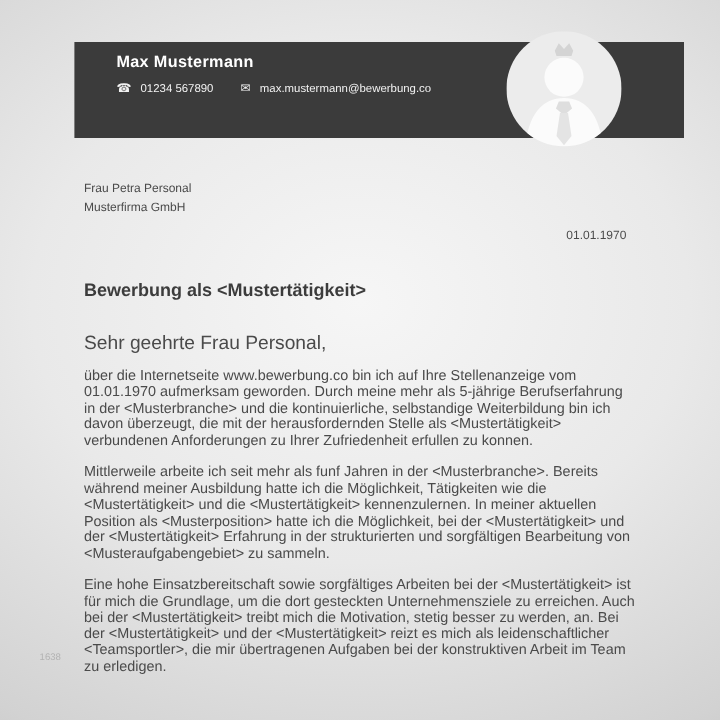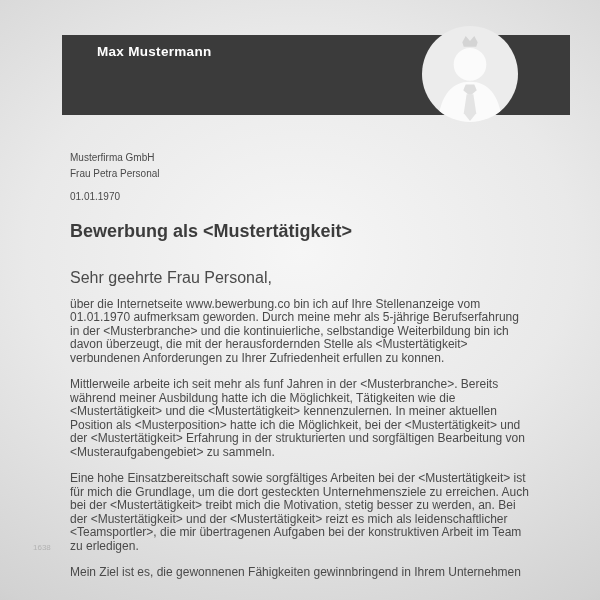--- a/index.html
+++ b/index.html
@@ -63,25 +63,26 @@
     top: 150px;
     color: #4a4a4a;
   }
   .recipient {
     font-size: 10px;
     line-height: 16px;
   }
   .date-line {
     margin-top: 9px;
     font-size: 10px;
+    text-align: right;
     padding-right: 8px;
   }
   .subject {
-    margin: 19px 0 0 0;
-    font-size: 18px;
+    margin: 32px 0 0 0;
+    font-size: 15px;
     font-weight: bold;
     color: #3c3c3c;
   }
   .salutation {
     margin: 29px 0 0 0;
     font-size: 16px;
     line-height: 13.5px;
   }
   .para {
     margin: 13px 0 0 0;
@@ -96,20 +97,30 @@
     color: rgba(110,110,110,0.35);
   }
 </style>
 </head>
 <body>
 
 <div class="page">
 
   <div class="band">
     <div class="name">Max Mustermann</div>
+    <div class="contact-row">
+      <span class="contact-item">
+        <span class="cicon">☎</span>
+        <span>01234 567890</span>
+      </span>
+      <span class="contact-item">
+        <span class="cicon">✉</span>
+        <span>max.mustermann@bewerbung.co</span>
+      </span>
+    </div>
   </div>
 
   <div class="avatar">
     <svg viewBox="0 0 100 100">
       <defs>
         <clipPath id="avclip">
             <circle cx="50" cy="50" r="50"></circle>
           </clipPath>
       </defs>
       <circle cx="50" cy="50" r="50" fill="#ececec"></circle>
@@ -118,31 +129,30 @@
         <path d="M50 58 C 31 58 19 72 16 102 L 84 102 C 81 72 69 58 50 58 Z" fill="#fbfbfb"></path>
         <path d="M45.5 61 L54.5 61 L57 67 L50 73 L43 67 Z" fill="#dedede"></path>
         <path d="M46.5 71 L53.5 71 L56.5 91 L50 99 L43.5 91 Z" fill="#e4e4e4"></path>
         <path d="M42 17 L45.5 10.5 L50 15.5 L54.5 10.5 L58 17 L56.5 21.5 L43.5 21.5 Z" fill="#d4d4d4"></path>
       </g>
     </svg>
   </div>
 
   <div class="content">
     <div class="recipient">
+      <div>Frau Petra Personal</div>
       <div>Musterfirma GmbH</div>
-      <div>Frau Petra Personal</div>
     </div>
 
     <div class="date-line">01.01.1970</div>
 
     <h1 class="subject">Bewerbung als &lt;Mustertätigkeit&gt;</h1>
 
     <p class="salutation">Sehr geehrte Frau Personal,</p>
 
     <p class="para">über die Internetseite www.bewerbung.co bin ich auf Ihre Stellenanzeige vom 01.01.1970 aufmerksam geworden. Durch meine mehr als 5-jährige Berufserfahrung in der &lt;Musterbranche&gt; und die kontinuierliche, selbstandige Weiterbildung bin ich davon überzeugt, die mit der herausfordernden Stelle als &lt;Mustertätigkeit&gt; verbundenen Anforderungen zu Ihrer Zufriedenheit erfullen zu konnen.</p>
     <p class="para">Mittlerweile arbeite ich seit mehr als funf Jahren in der &lt;Musterbranche&gt;. Bereits während meiner Ausbildung hatte ich die Möglichkeit, Tätigkeiten wie die &lt;Mustertätigkeit&gt; und die &lt;Mustertätigkeit&gt; kennenzulernen. In meiner aktuellen Position als &lt;Musterposition&gt; hatte ich die Möglichkeit, bei der &lt;Mustertätigkeit&gt; und der &lt;Mustertätigkeit&gt; Erfahrung in der strukturierten und sorgfältigen Bearbeitung von &lt;Musteraufgabengebiet&gt; zu sammeln.</p>
     <p class="para">Eine hohe Einsatzbereitschaft sowie sorgfältiges Arbeiten bei der &lt;Mustertätigkeit&gt; ist für mich die Grundlage, um die dort gesteckten Unternehmensziele zu erreichen. Auch bei der &lt;Mustertätigkeit&gt; treibt mich die Motivation, stetig besser zu werden, an. Bei der &lt;Mustertätigkeit&gt; und der &lt;Mustertätigkeit&gt; reizt es mich als leidenschaftlicher &lt;Teamsportler&gt;, die mir übertragenen Aufgaben bei der konstruktiven Arbeit im Team zu erledigen.</p>
-    <p class="para">Mein Ziel ist es, die gewonnenen Fähigkeiten gewinnbringend in Ihrem Unternehmen</p>
   </div>
 
   <div class="watermark">1638</div>
 
 </div>
 
 </body></html>

